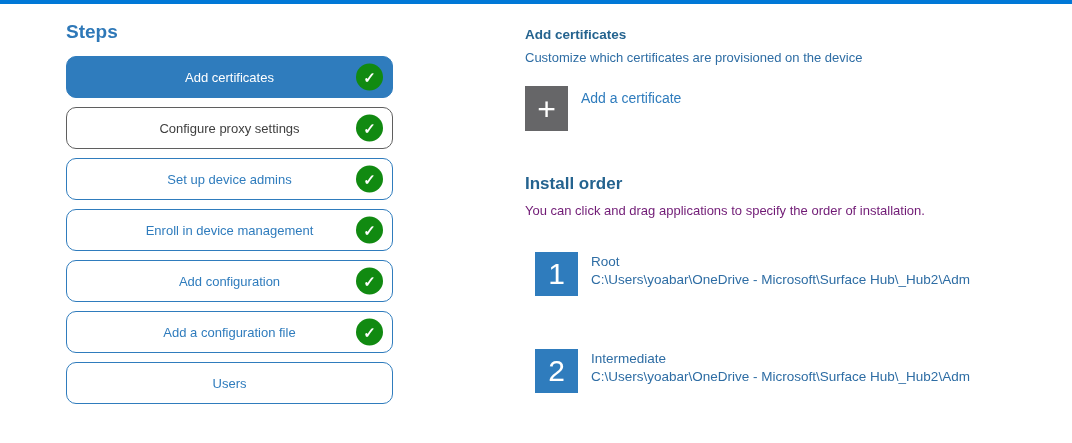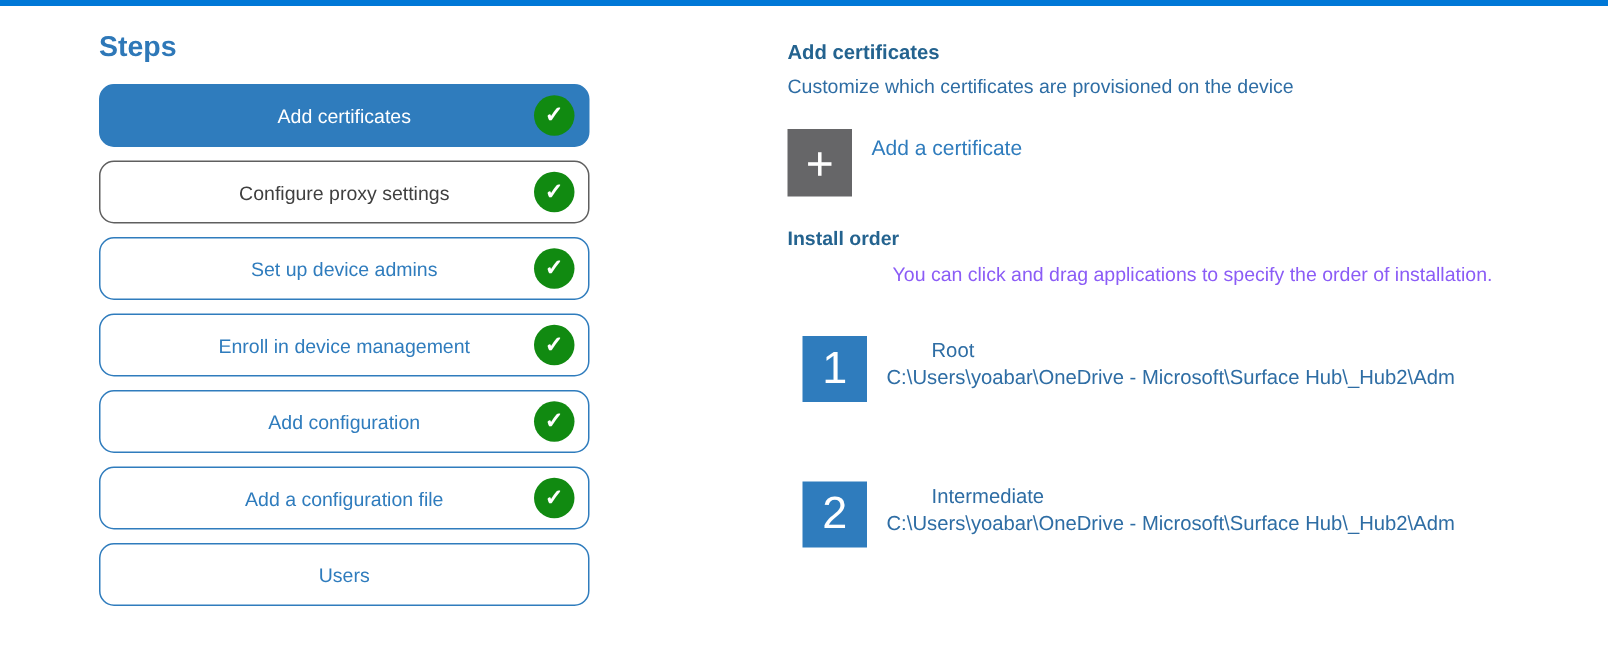--- a/index.html
+++ b/index.html
@@ -106,30 +106,29 @@
     line-height: 1;
   }
   .add-label {
     margin-left: 13px;
     padding-top: 4px;
     font-size: 14px;
     color: #2f7cbd;
     text-align: right;
   }
   .install-title {
-    margin-top: 20px;
-    font-size: 13px;
+    margin-top: 43px;
+    font-size: 17px;
     font-weight: 700;
     color: #24638f;
   }
   .install-subtitle {
     margin-top: 9px;
     font-size: 13px;
-    color: #8b5cf6;
-    text-align: center;
+    color: #701a75;
   }
   .order-item {
     display: flex;
     align-items: flex-start;
     margin-left: 10px;
     cursor: grab;
   }
   .order-item.first  { margin-top: 34px; }
   .order-item.second { margin-top: 53px; }
   .order-badge {
@@ -140,21 +139,20 @@
     display: flex;
     align-items: center;
     justify-content: center;
     line-height: 1;
     flex-shrink: 0;
   }
   .order-text { margin-left: 13px; padding-top: 2px; }
   .order-name {
     font-size: 13.5px;
     color: #2e6da4;
-    margin-left: 30px;
   }
   .order-path {
     margin-top: 3px;
     font-size: 13.5px;
     color: #2e6da4;
     white-space: nowrap;
   }
 </style>
 </head>
 <body>

